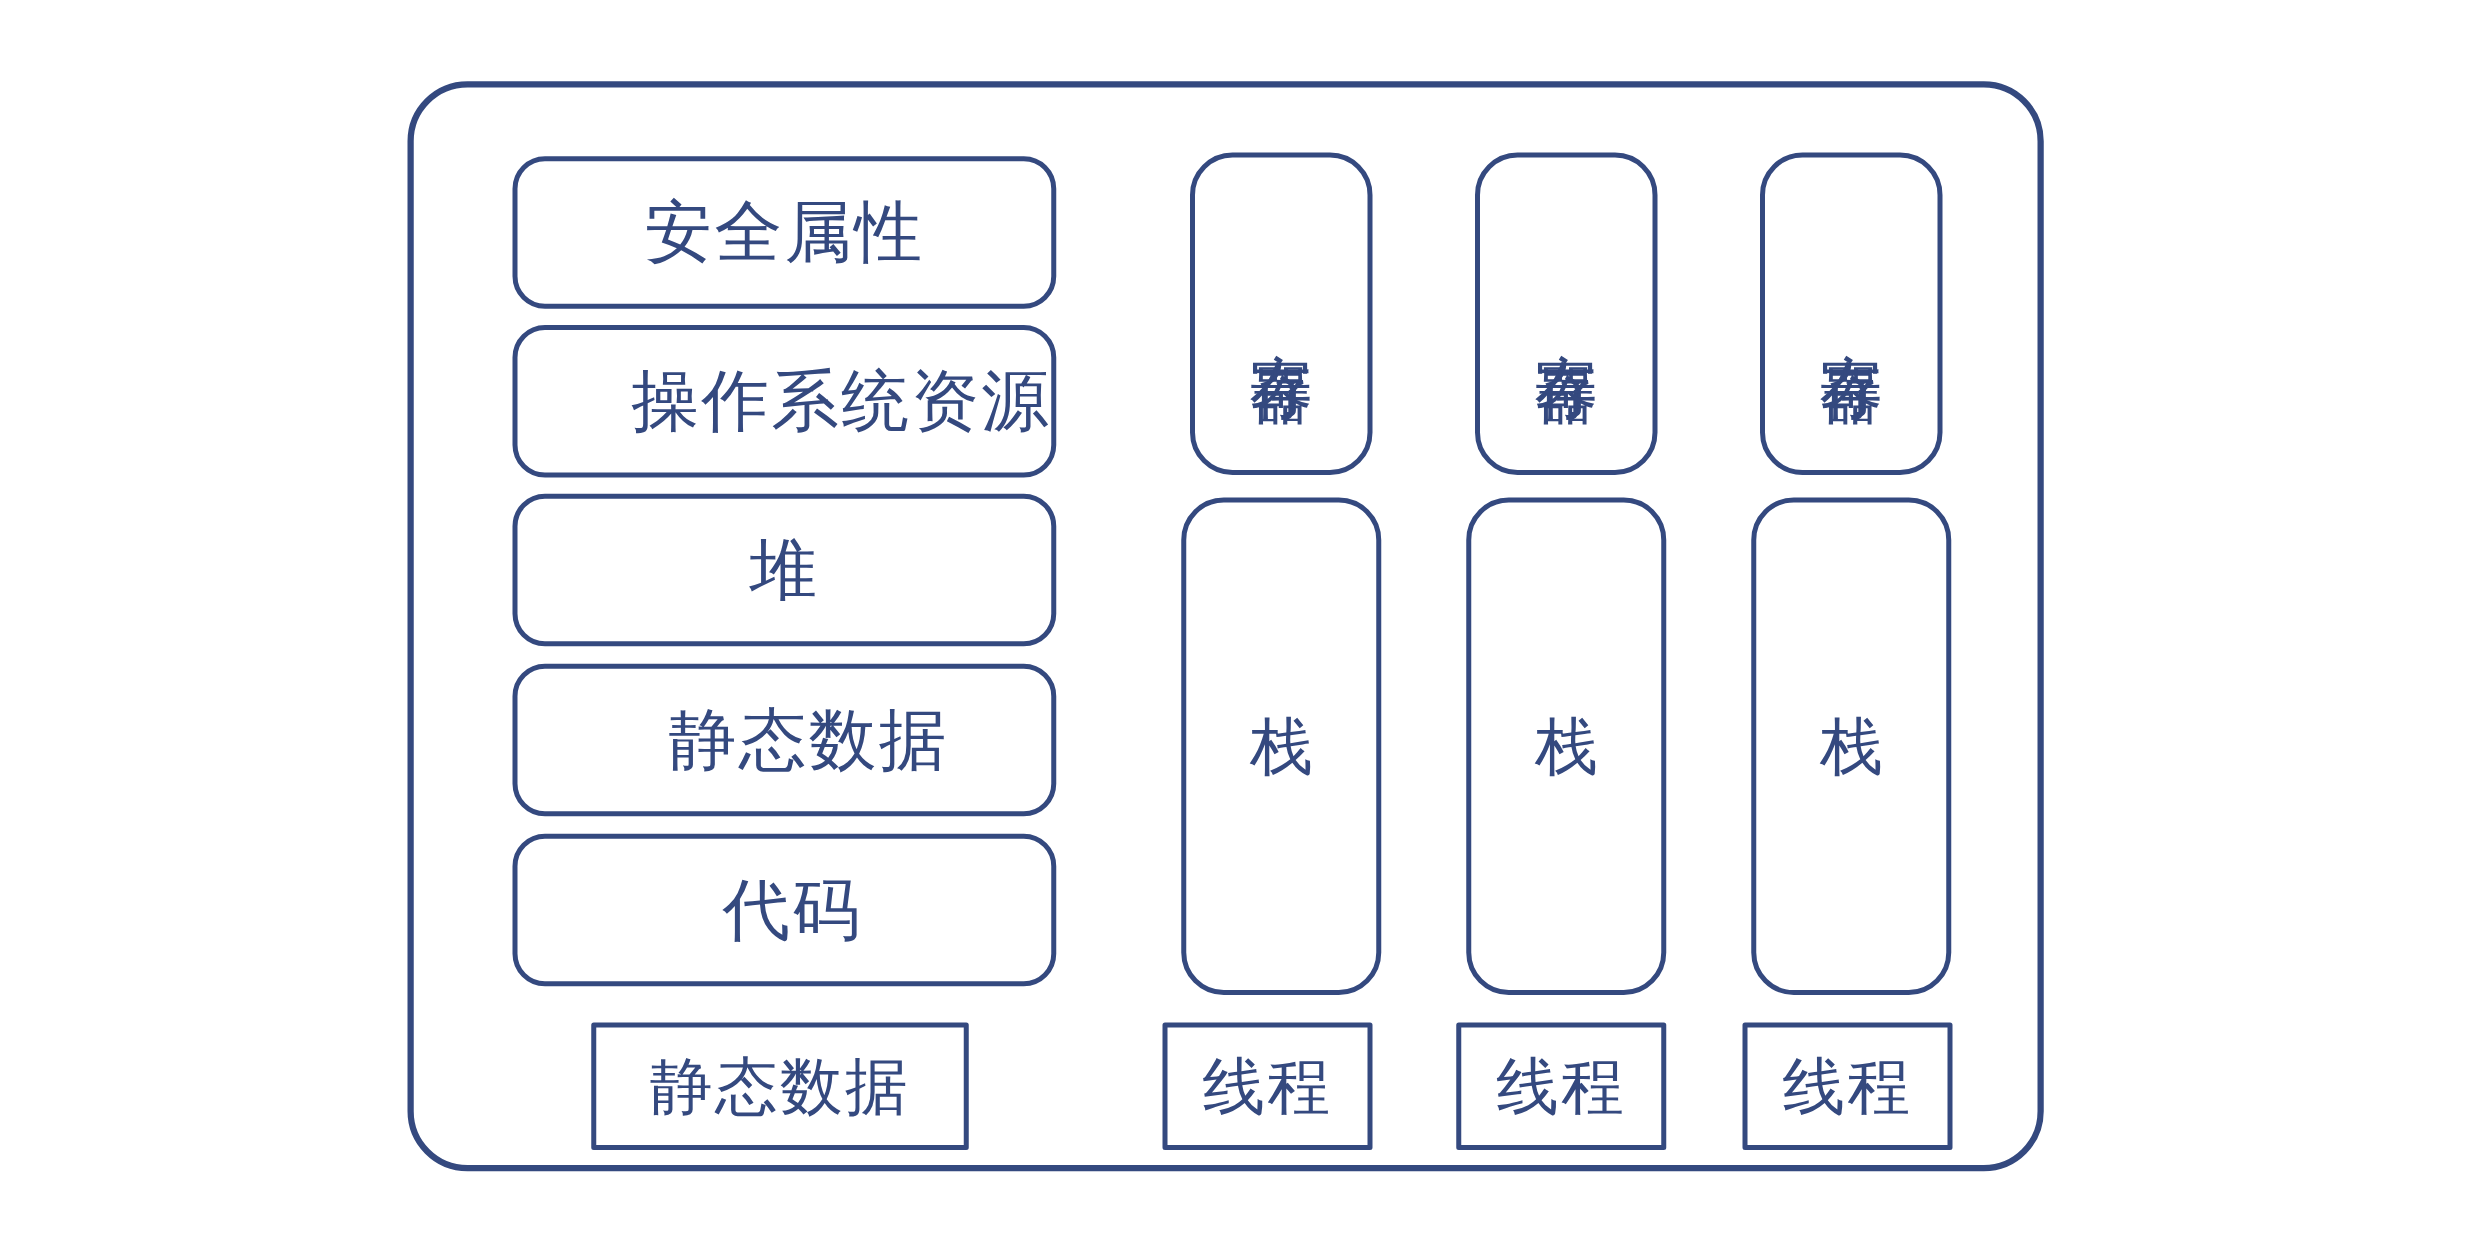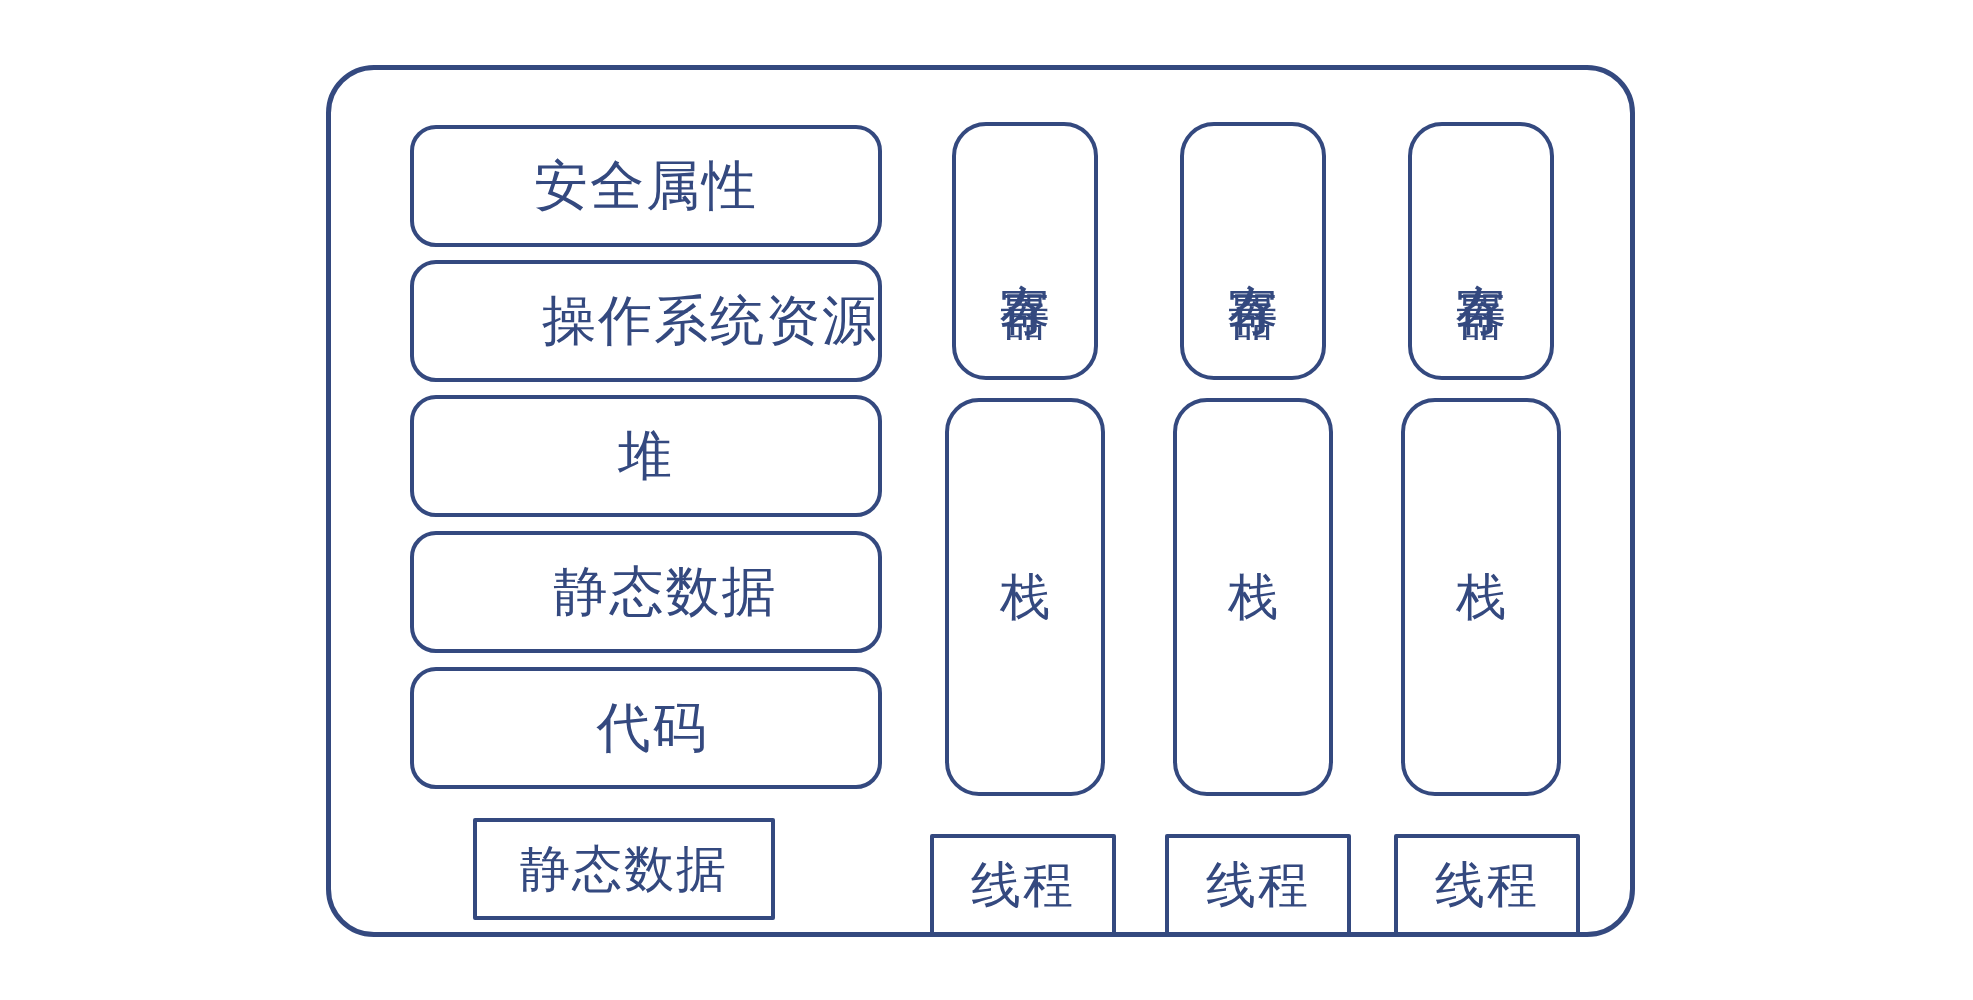--- a/index.html
+++ b/index.html
@@ -52,21 +52,21 @@
     user-select: none;
   }
 
   .cell.rounded-lg { border-radius: 26px; }
   .cell.rounded-xl { border-radius: 34px; }
   .cell.sharp      { border-radius: 2px; border-width: 4px; }
 
   
   .res-box {
     left: 410px;
-    width: 472px;
+    width: 435px;
     height: 122px;
     font-size: 54px;
     letter-spacing: 2px;
   }
 
   
   .reg-box {
     width: 146px;
     font-size: 50px;
     writing-mode: vertical-rl;
@@ -86,22 +86,21 @@
     font-size: 50px;
     letter-spacing: 2px;
   }
 
   .bottom-box.proc {
     left: 473px;
     width: 302px;
   }
 
   .bottom-box.thread {
-    width: 186px;
-    margin-top: 16px;
+    width: 168px;
   }
 </style>
 </head>
 <body style="background: rgb(255, 255, 255);">
 
 <div id="canvas">
 
   <div class="process-container"></div>
 
   <div class="cell rounded-lg res-box" style="top:125px;">

